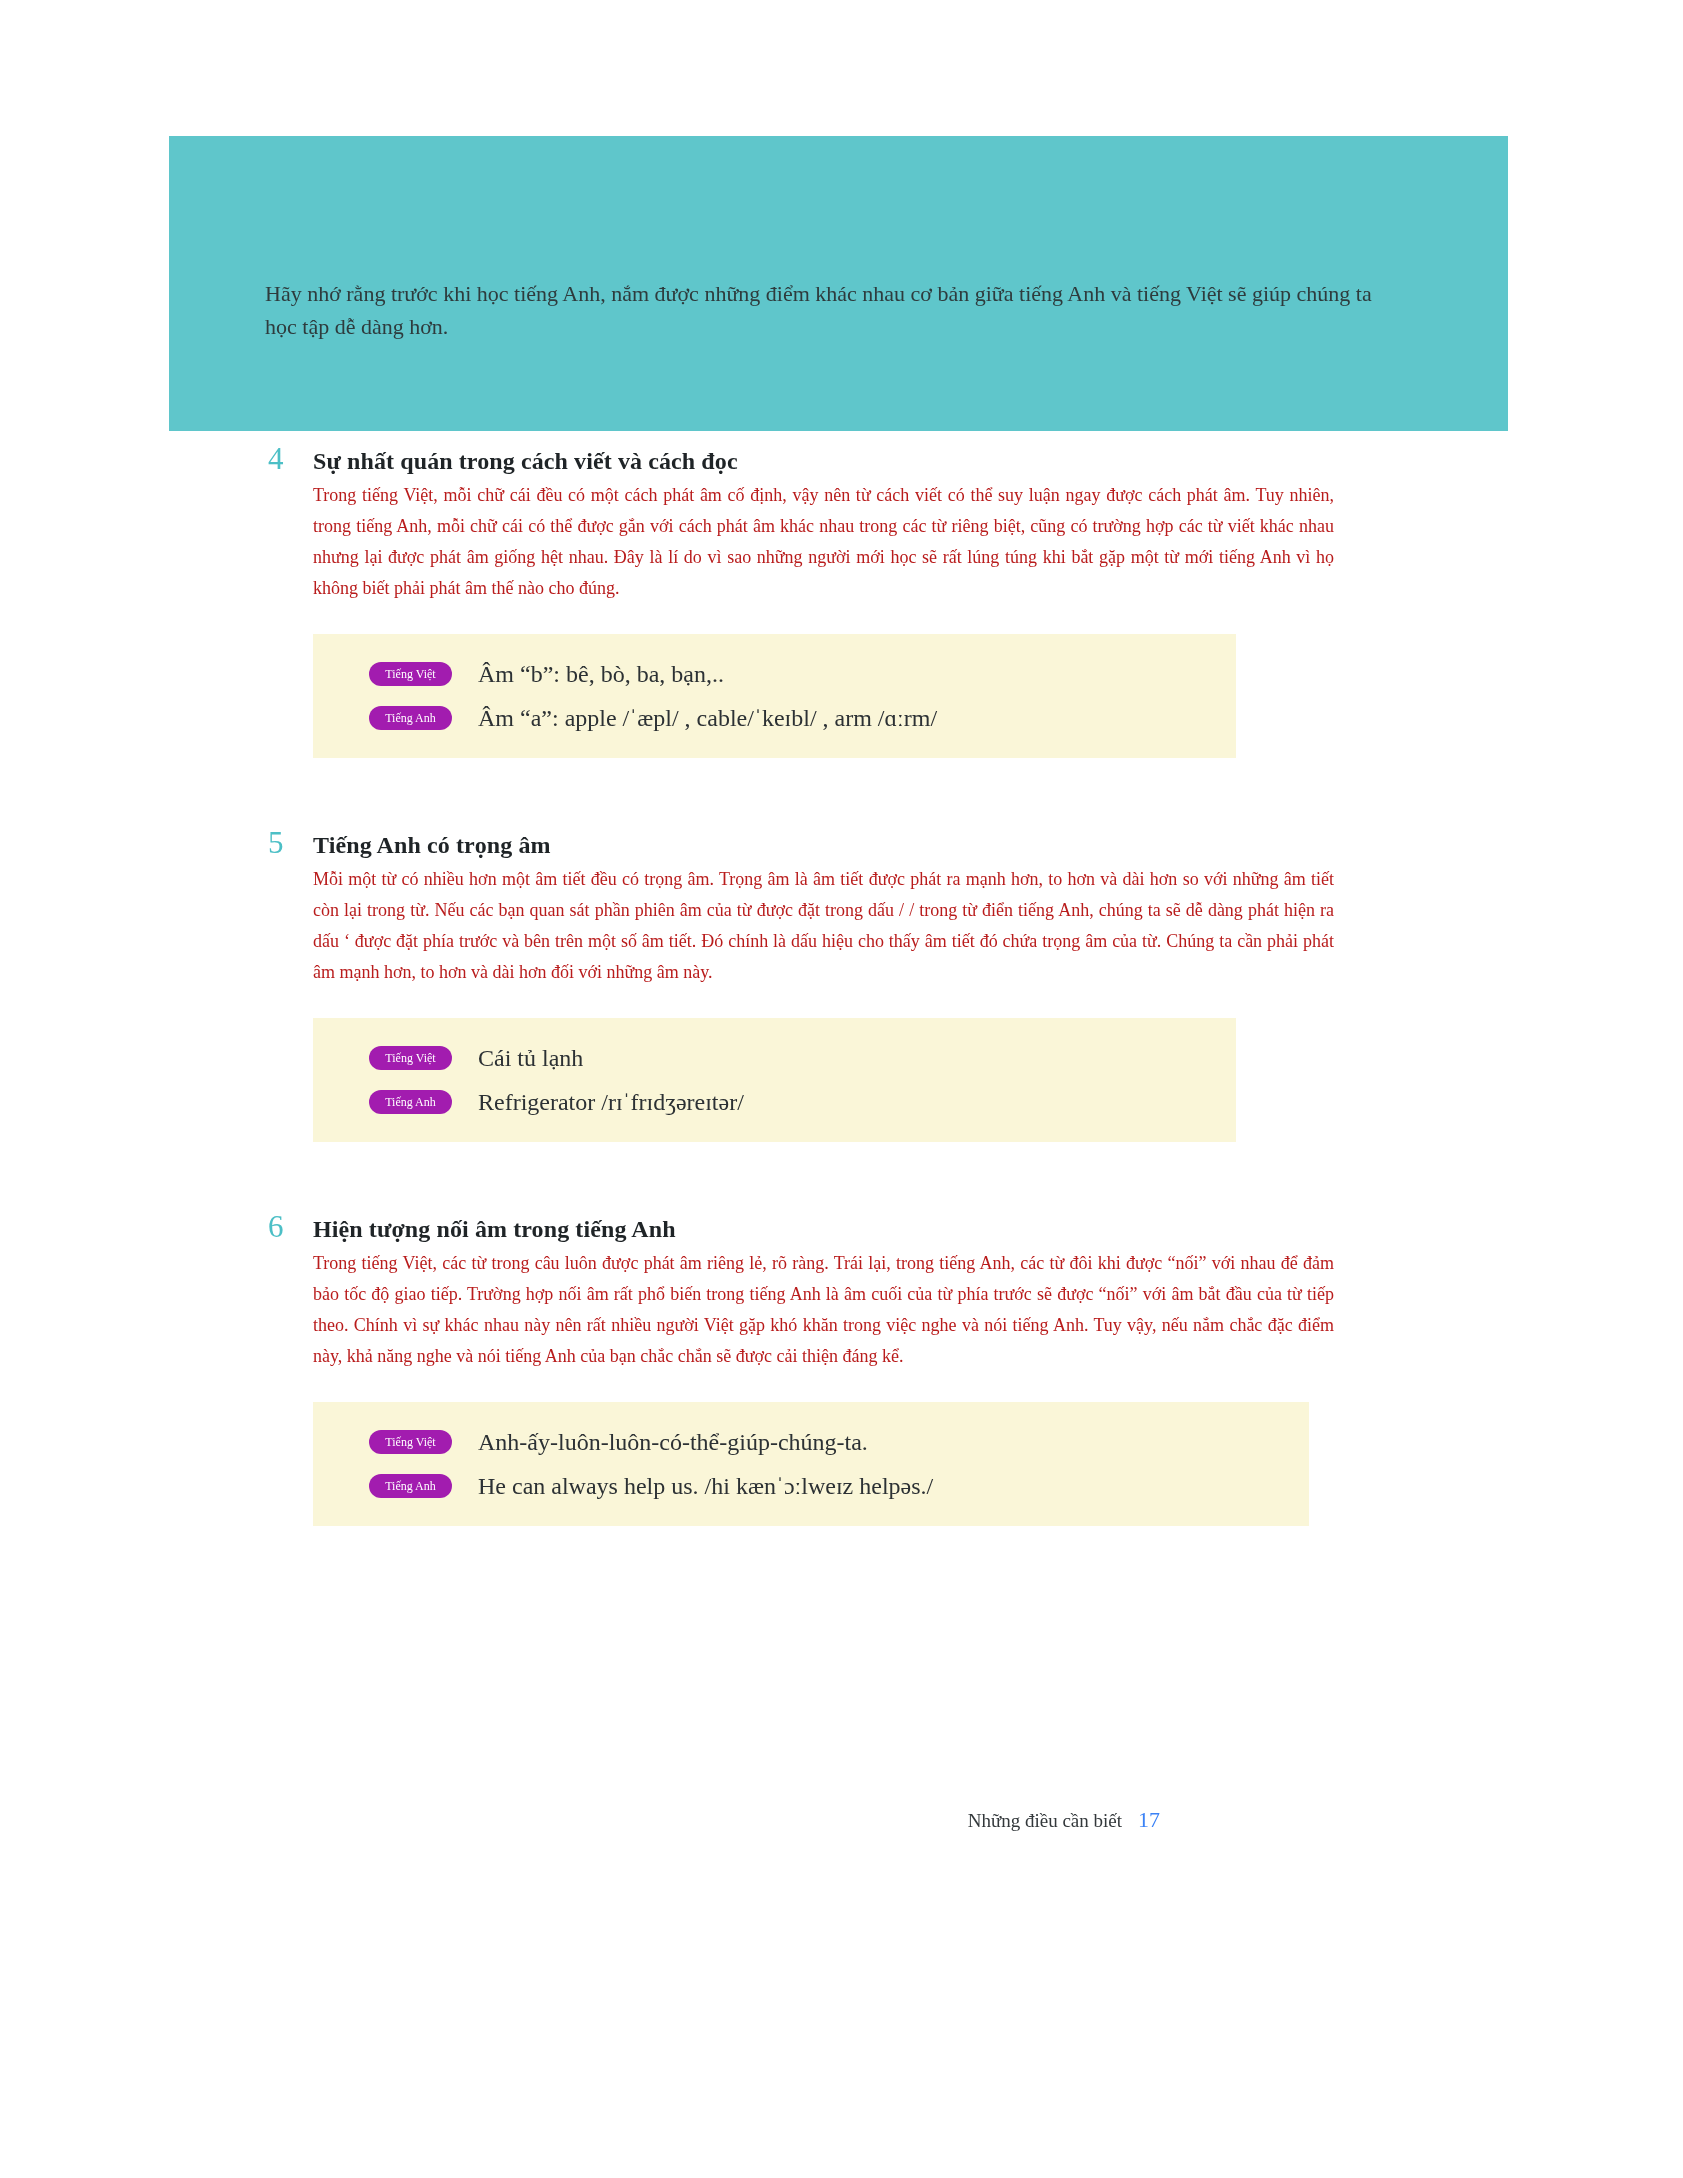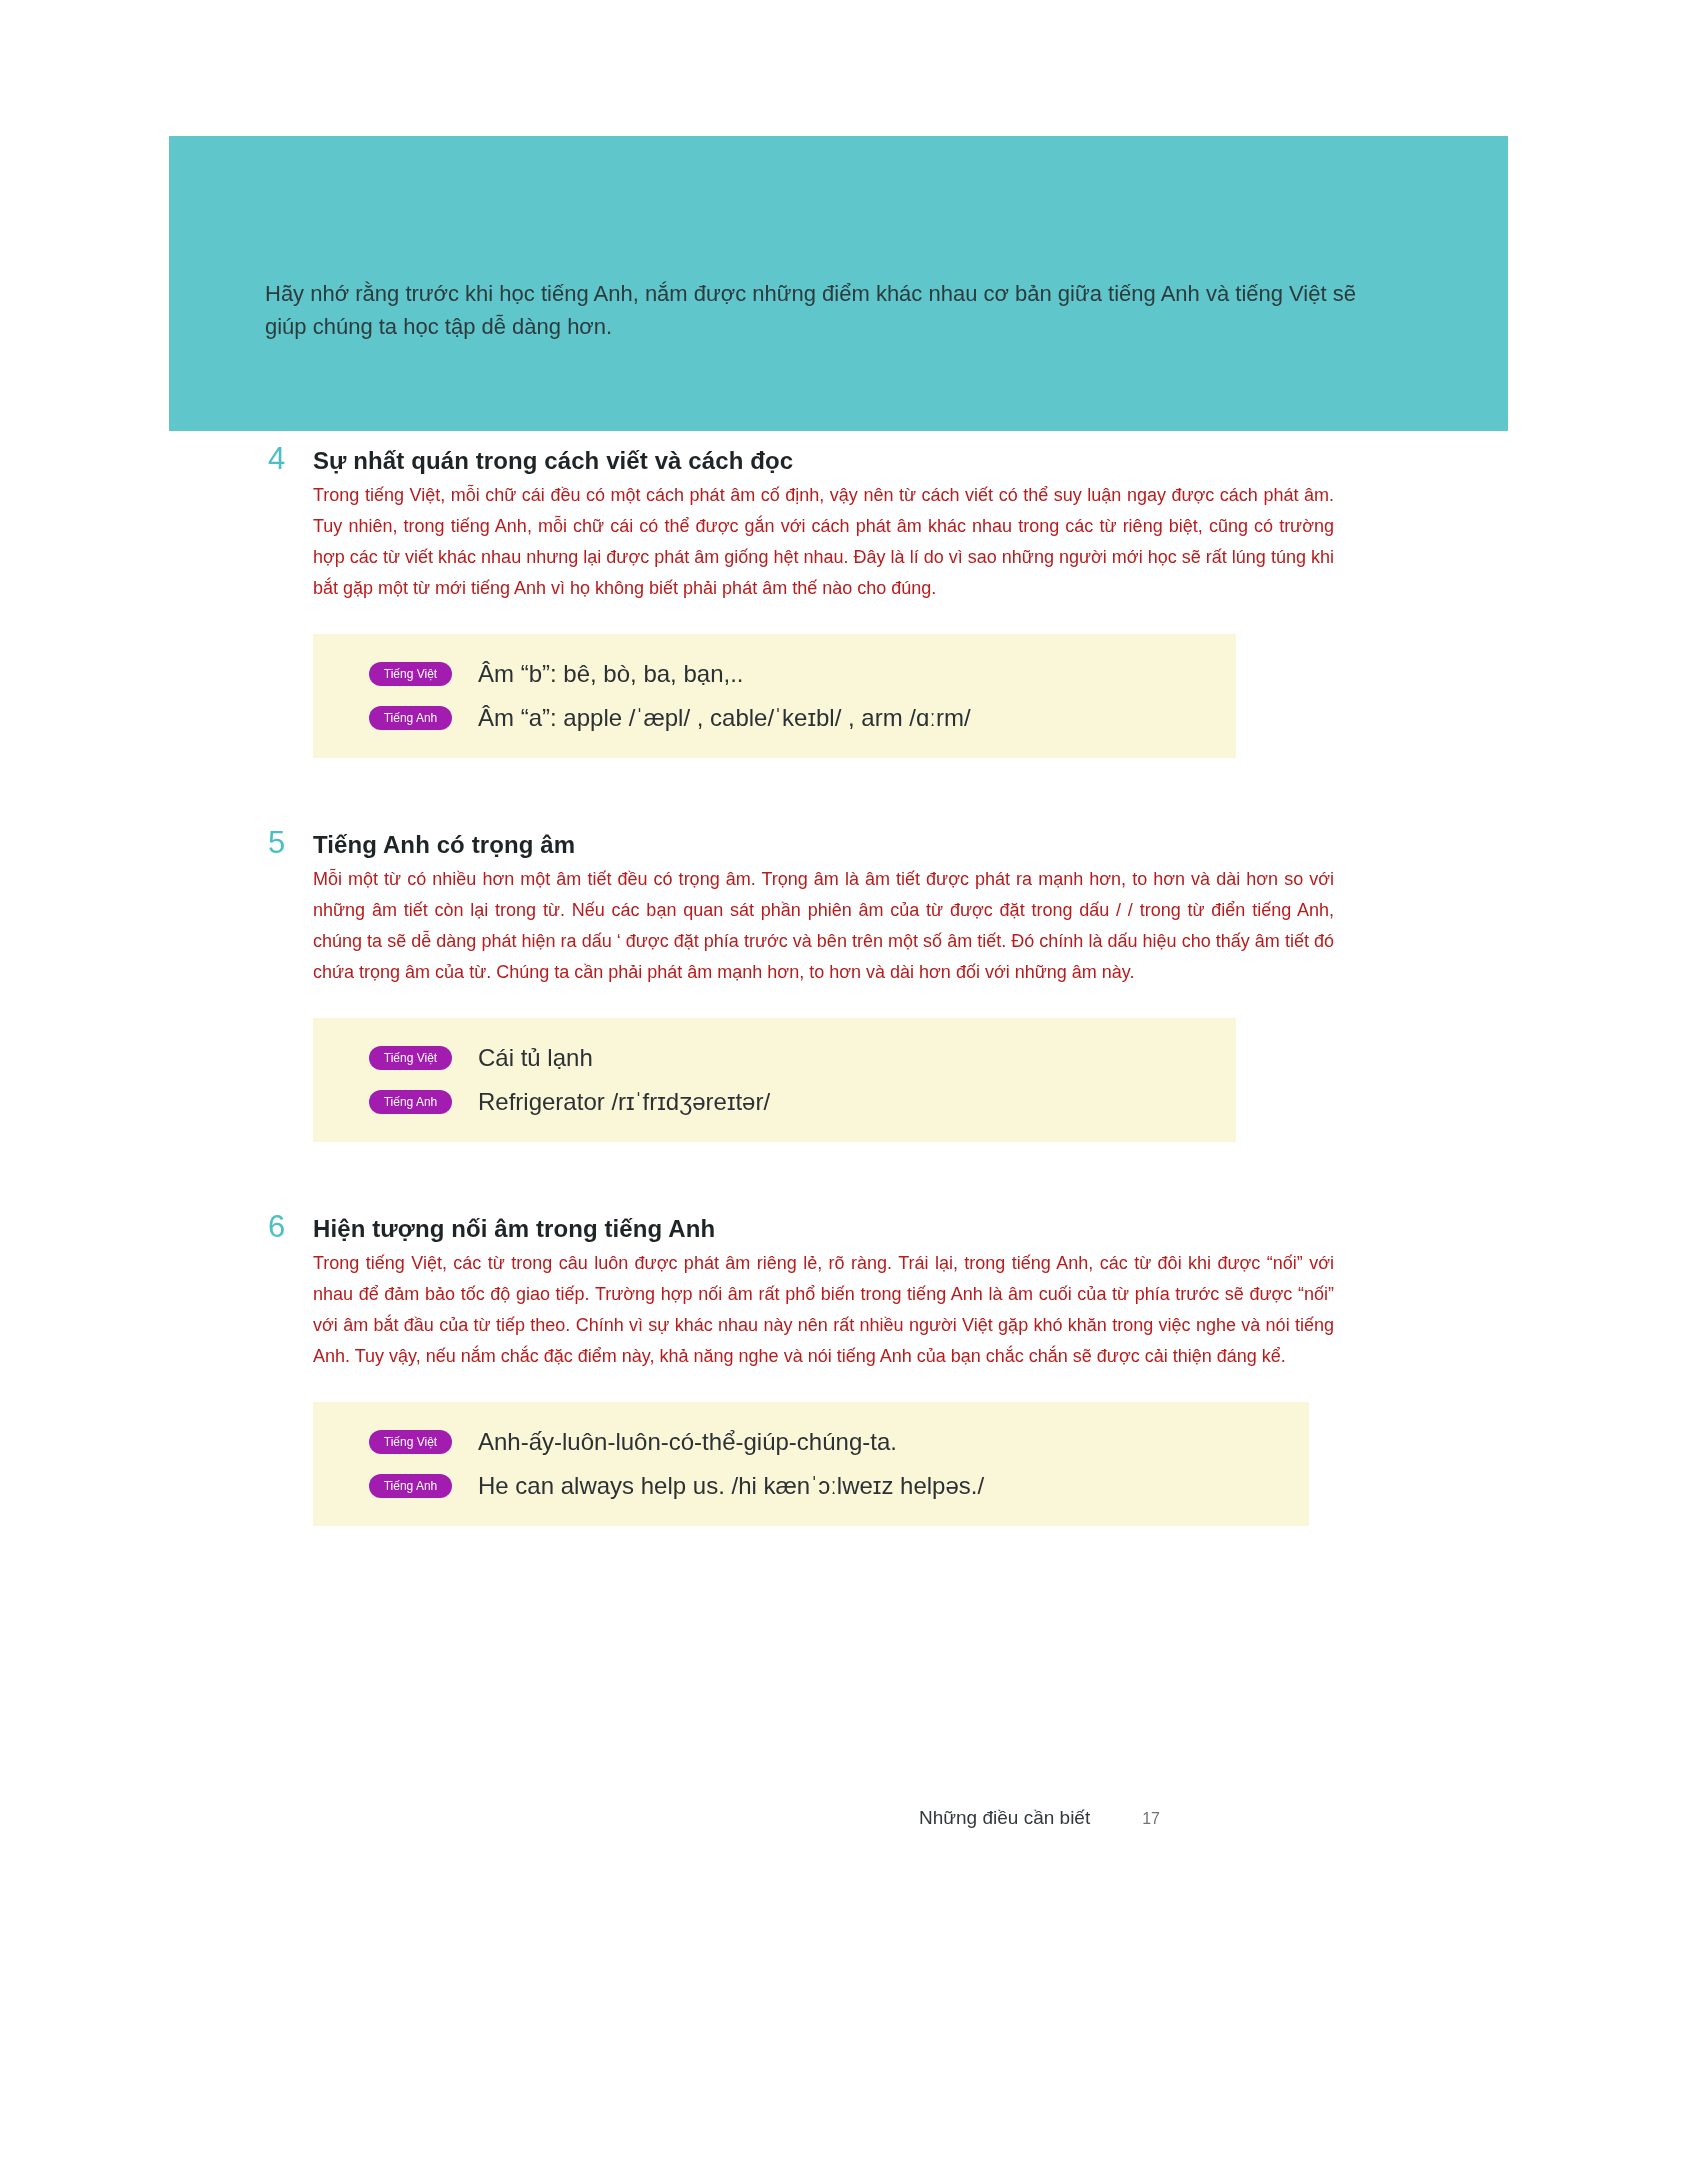--- a/index.html
+++ b/index.html
@@ -1,21 +1,21 @@
 <!DOCTYPE html>
 <html><head>
 <meta charset="utf-8">
 <style>
   html, body { margin: 0; padding: 0; background: #ffffff; }
   .page {
     position: relative;
     width: 1508px;
     height: 2178px;
     background: #ffffff;
-    font-family: Liberation Sans, sans-serif;
+    font-family: Liberation Serif, serif;
     overflow: hidden;
   }
 
   
   .teal-banner {
     position: absolute;
     left: 169px;
     top: 136px;
     width: 1342px;
     height: 295px;
@@ -91,21 +91,21 @@
   
   .footer {
     position: absolute;
     top: 1807px;
     right: 348px;
     display: flex;
     align-items: baseline;
     gap: 16px;
   }
   .footer-label { font-size: 19px; color: #33383b; }
-  .footer-page { font-size: 16px; color: #737373; margin-left: 36px; }
+  .footer-page { font-size: 22px; color: #3b82f6; }
 </style>
 </head>
 <body>
 
 <div class="page">
 
   <div class="teal-banner">
     <p>Hãy nhớ rằng trước khi học tiếng Anh, nắm được những điểm khác nhau cơ bản giữa tiếng Anh và tiếng Việt sẽ giúp chúng ta học tập dễ dàng hơn.</p>
   </div>
 

